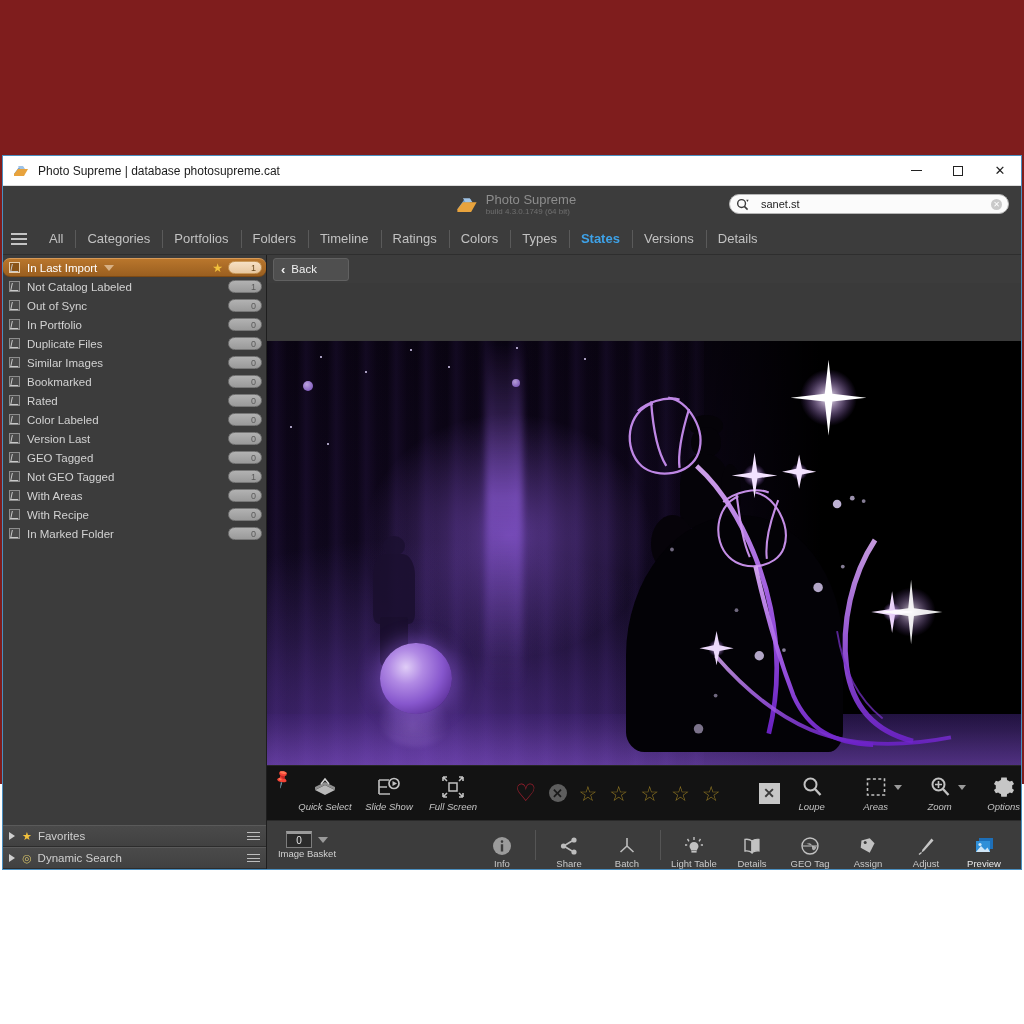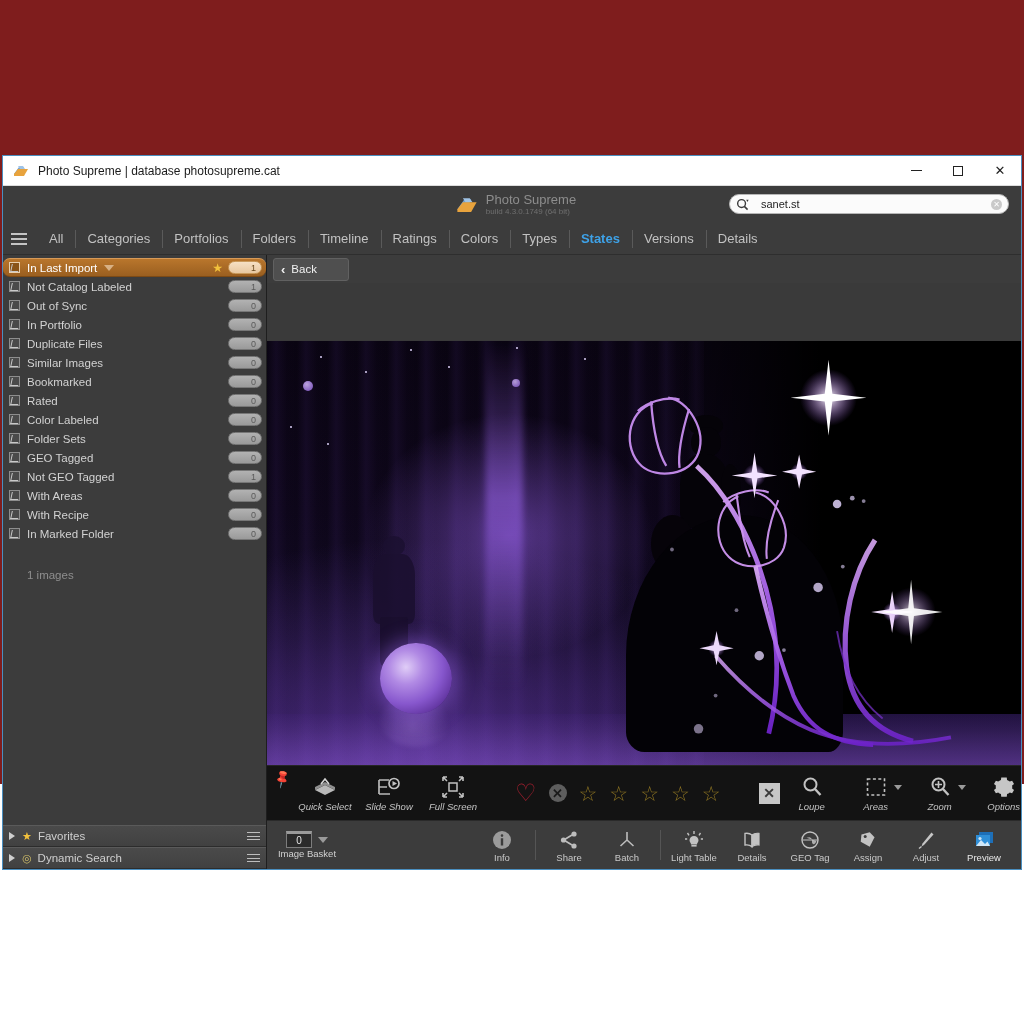--- a/index.html
+++ b/index.html
@@ -249,21 +249,21 @@
             min-width: 80px; height:48px; color:#d2d2d2; font-size:9.5px; }
   .basket-ic { display:flex; align-items:center; }
   .basket-box {
     width:26px; height:17px; background:#2b2b2b; border:1px solid #7d7d7d;
     color:#e4e4e4; font-size:10px; display:flex; align-items:center; justify-content:center;
     border-top: 3px solid #9a9a9a;
   }
   .basket-caret { width:0;height:0;border-left:5px solid transparent;border-right:5px solid transparent;
     border-top:6px solid #9a9a9a; margin-left:6px; }
   .tbtn2 {
-    display:flex; flex-direction:column; align-items:center; justify-content:center;
+    display:flex; flex-direction:column; align-items:center; justify-content:flex-end;
     min-width: 58px; height: 48px; color:#c9c9c9; font-size: 9.5px; position:relative;
   }
   .tbtn2 .ic { height: 22px; display:flex; align-items:flex-end; justify-content:center; margin-bottom:2px; }
   .tbtn2.active .lb { color:#e8e8e8; }
   .divv { width:1px; height:30px; background:#555; margin: 0 4px; }
   svg { display:block; }
 </style>
 </head>
 <body>
 
@@ -404,21 +404,21 @@
           </div>
           <div class="staterow">
             <span class="cb"></span>
             <span class="slabel">Color Labeled</span>
             <span class="row-right">
                 <span class="badge">0</span>
               </span>
           </div>
           <div class="staterow">
             <span class="cb"></span>
-            <span class="slabel">Folder Sets</span>
+            <span class="slabel">Version Last</span>
             <span class="row-right">
                 <span class="badge">0</span>
               </span>
           </div>
           <div class="staterow">
             <span class="cb"></span>
             <span class="slabel">GEO Tagged</span>
             <span class="row-right">
                 <span class="badge">0</span>
               </span>
@@ -446,21 +446,20 @@
           </div>
           <div class="staterow">
             <span class="cb"></span>
             <span class="slabel">In Marked Folder</span>
             <span class="row-right">
                 <span class="badge">0</span>
               </span>
           </div>
         </div>
 
-        <div class="count-text">1 images</div>
 
         <div class="panel-spacer"></div>
 
         <div class="dock-row">
           <span class="tri"></span>
           <span class="dock-ico fav">★</span>
           <span>Favorites</span>
           <span class="dock-menu">
               <span></span>
               <span></span>

